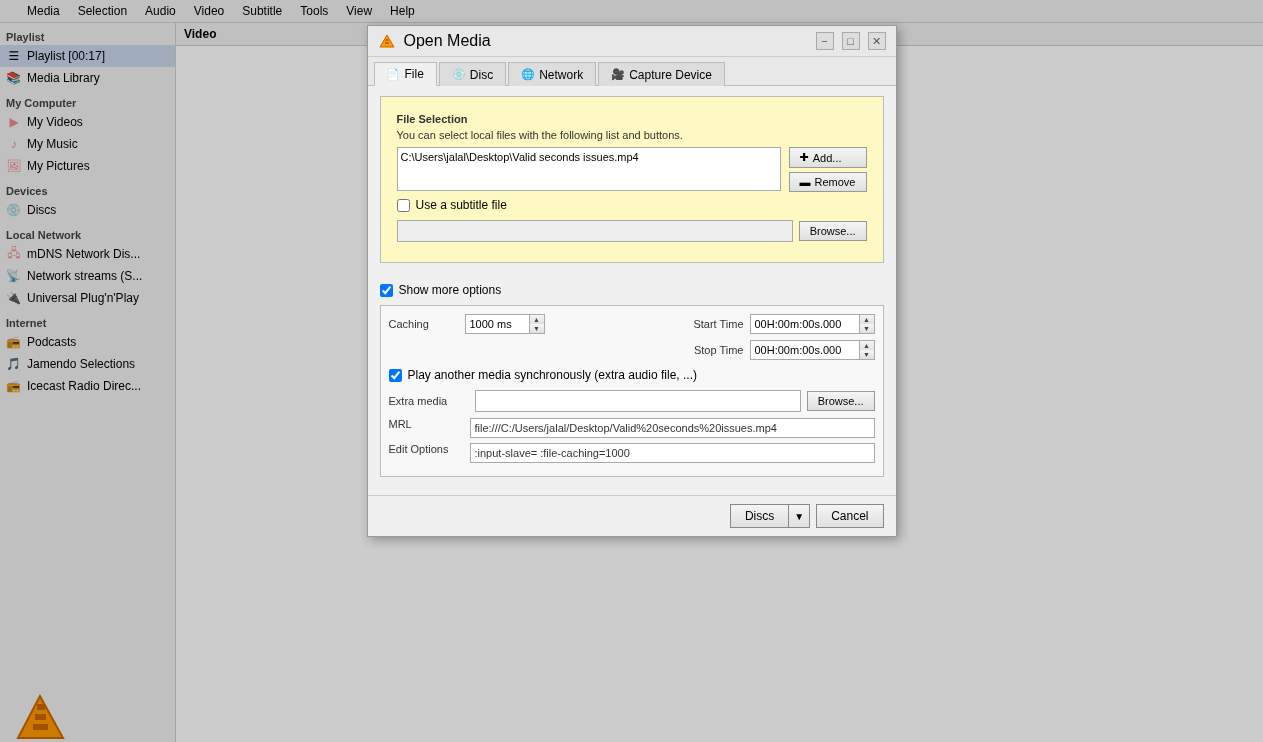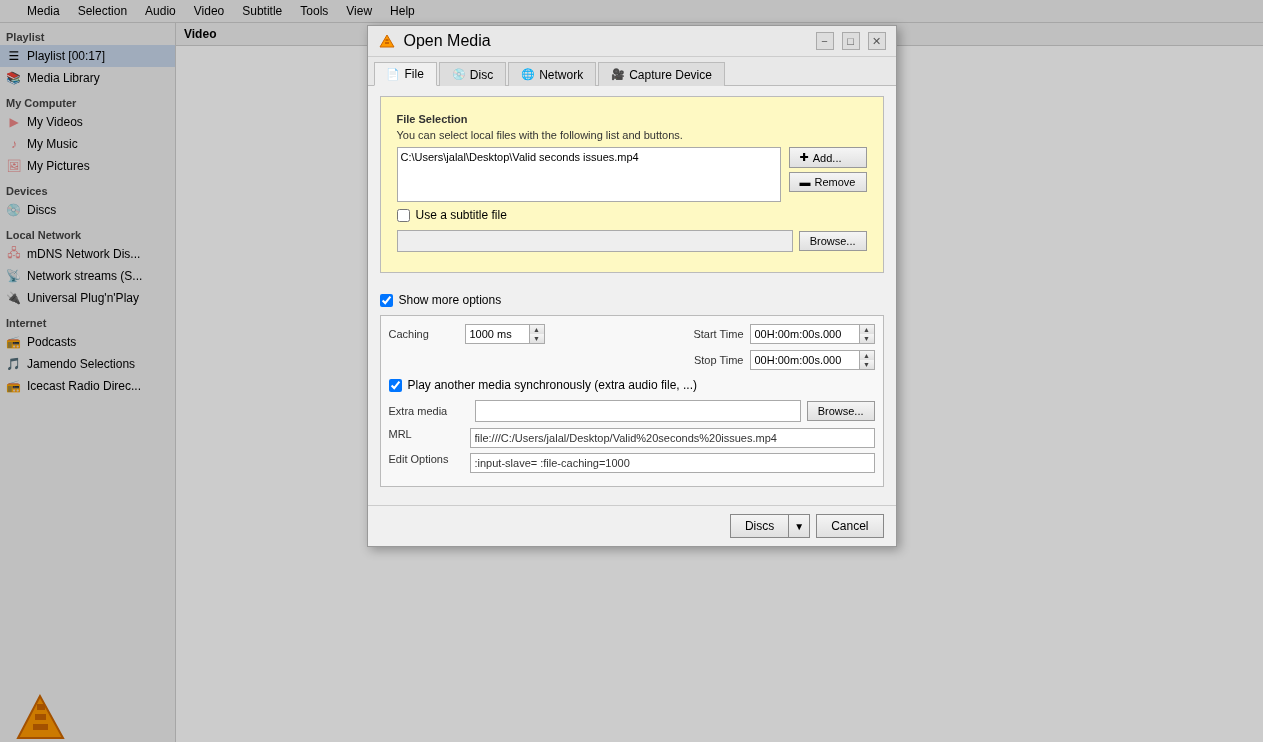--- a/index.html
+++ b/index.html
@@ -216,21 +216,21 @@
     }
 
     .file-selection-area {
       display: flex;
       gap: 8px;
       align-items: flex-start;
     }
 
     .file-listbox {
       flex: 1;
-      height: 55px;
+      height: 44px;
       border: 1px solid #aaa;
       background: #fff;
       padding: 3px;
       font-size: 11px;
       overflow: auto;
       color: #000;
     }
 
     .file-buttons {
       display: flex;

